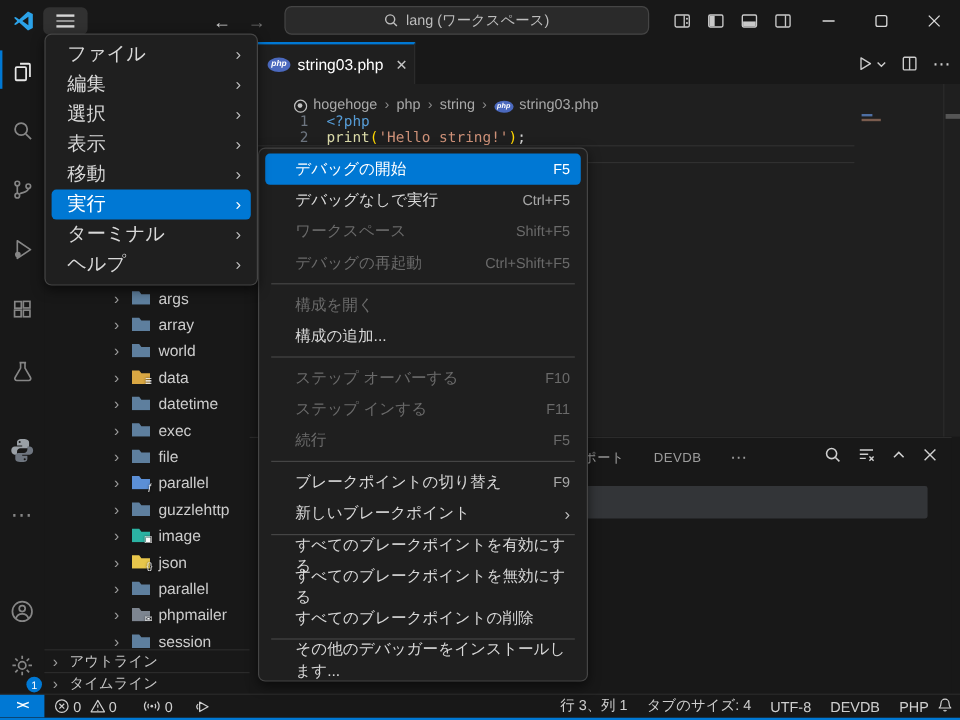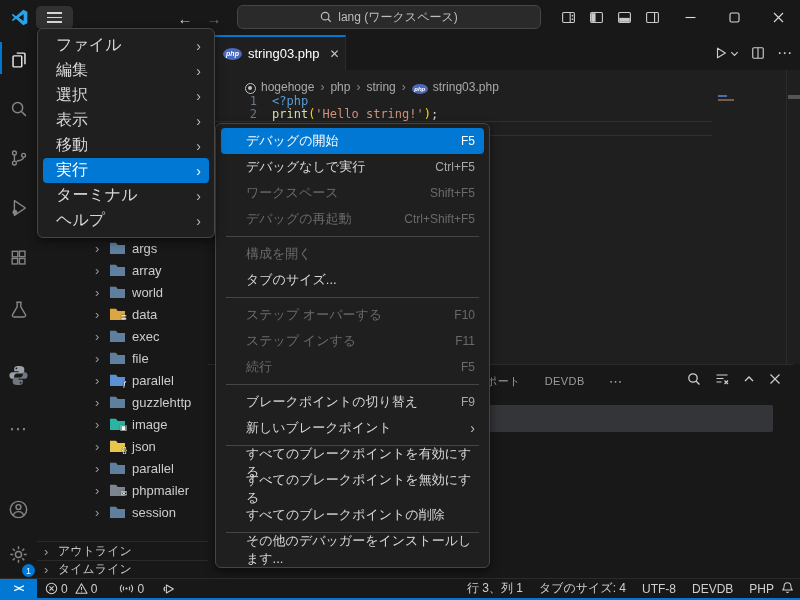--- a/index.html
+++ b/index.html
@@ -276,20 +276,25 @@
       <div class="tree-row">
           <span class="tchev"></span>
           <span class="ficon f-data">
             <i class="badge">≣</i>
           </span>
           <span>data</span>
         </div>
       <div class="tree-row">
           <span class="tchev"></span>
           <span class="ficon f-default"></span>
+          <span>datetime</span>
+        </div>
+      <div class="tree-row">
+          <span class="tchev"></span>
+          <span class="ficon f-default"></span>
           <span>exec</span>
         </div>
       <div class="tree-row">
           <span class="tchev"></span>
           <span class="ficon f-default"></span>
           <span>file</span>
         </div>
       <div class="tree-row">
           <span class="tchev"></span>
           <span class="ficon f-fn">
@@ -523,21 +528,21 @@
       </div>
     <div class="sm-item dis">
         <span>デバッグの再起動</span>
         <span class="sc">Ctrl+Shift+F5</span>
       </div>
     <div class="sm-sep"></div>
     <div class="sm-item dis">
         <span>構成を開く</span>
       </div>
     <div class="sm-item">
-        <span>タブのサイズ...</span>
+        <span>構成の追加...</span>
       </div>
     <div class="sm-sep"></div>
     <div class="sm-item dis">
         <span>ステップ オーバーする</span>
         <span class="sc">F10</span>
       </div>
     <div class="sm-item dis">
         <span>ステップ インする</span>
         <span class="sc">F11</span>
       </div>

